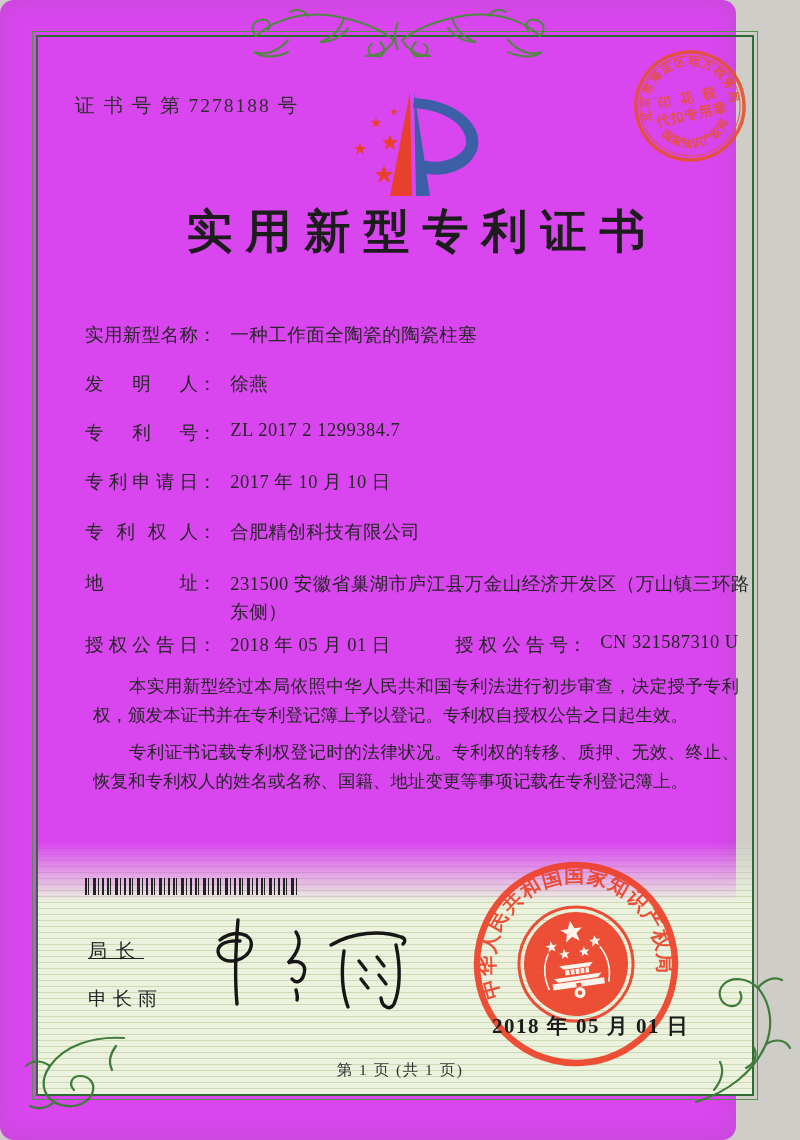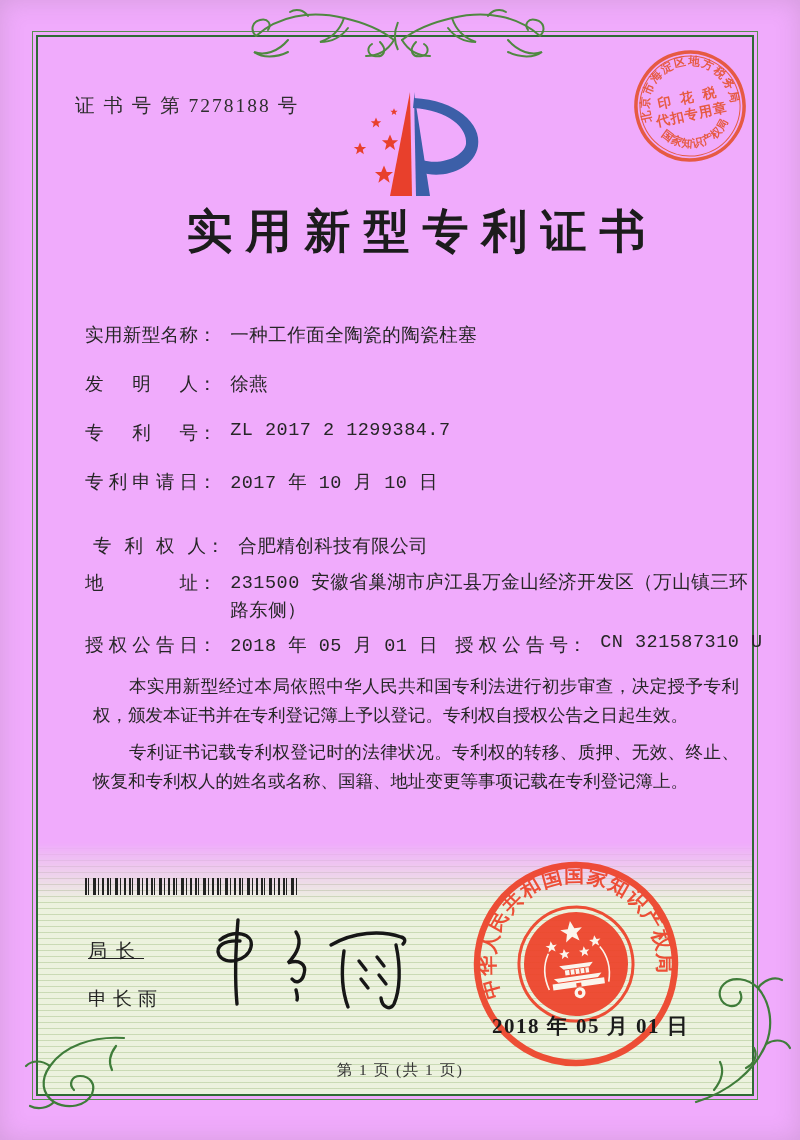--- a/index.html
+++ b/index.html
@@ -3,23 +3,24 @@
 <meta charset="utf-8">
 <style>
   html,body{margin:0;padding:0;}
   body{
     width:800px;height:1140px;
     background:#cfcdc8;
     font-family:"Liberation Serif","DejaVu Serif",serif;
     position:relative;overflow:hidden;
   }
   .page{
-    position:absolute;left:0;top:0;width:800px;height:1140px;
-    background:#f0abfc;
+    position:absolute;left:0;top:0;width:736px;height:1140px;
+    background:#d946ef;
     box-shadow:inset 0 0 24px rgba(90,88,80,.18);
+    border-radius:14px;
   }
   
   .border-outer{
     position:absolute;left:32px;top:31px;width:724px;height:1067px;
     border:1.6px solid #57904d;z-index:2;pointer-events:none;
   }
   .border-inner{
     position:absolute;left:3px;top:3px;right:3px;bottom:3px;
     border:2.6px solid #2f6b35;
   }
@@ -42,21 +43,21 @@
     text-align:center;font-size:46px;font-weight:bold;color:#1c1c1c;
     letter-spacing:13px;text-indent:13px;
   }
   .fields{position:absolute;left:85px;top:0;width:662px;z-index:3;color:#262626;}
   .frow{position:absolute;left:0;font-size:18.5px;white-space:nowrap;}
   .flabel{
     display:inline-block;width:113px;vertical-align:top;
     text-align:justify;text-align-last:justify;text-justify:inter-character;
   }
   .colon{vertical-align:top;}
-  .fvalue{margin-left:9px;vertical-align:top;letter-spacing:.5px;font-family:Liberation Mono, monospace;}
+  .fvalue{margin-left:9px;vertical-align:top;letter-spacing:.5px;}
   .fvalue.wrap{display:inline-block;white-space:normal;width:525px;line-height:28px;}
   .grant-right{position:absolute;left:370px;top:0;}
   .paras{
     position:absolute;left:85px;top:664px;width:662px;z-index:3;
     font-size:17.5px;line-height:29px;color:#262626;text-align:justify;
   }
   .paras p{margin:8px;text-indent:2.05em;}
   
   .barcode{
     position:absolute;left:85px;top:878px;width:213px;height:17px;z-index:3;
@@ -162,21 +163,21 @@
       <span class="fvalue">徐燕</span>
     </div>
     <div class="frow" style="top:420px;">
       <span class="flabel">专利号</span><span class="colon">：</span>
       <span class="fvalue">ZL 2017 2 1299384.7</span>
     </div>
     <div class="frow" style="top:469px;">
       <span class="flabel">专利申请日</span><span class="colon">：</span>
       <span class="fvalue">2017 年 10 月 10 日</span>
     </div>
-    <div class="frow" style="top:533px;margin-left:8px;">
+    <div class="frow" style="top:519px;">
       <span class="flabel">专利权人</span><span class="colon">：</span>
       <span class="fvalue">合肥精创科技有限公司</span>
     </div>
     <div class="frow" style="top:570px;">
       <span class="flabel">地址</span><span class="colon">：</span>
       <span class="fvalue wrap">231500 安徽省巢湖市庐江县万金山经济开发区（万山镇三环路东侧）</span>
     </div>
     <div class="frow" style="top:632px;">
       <span class="flabel">授权公告日</span><span class="colon">：</span>
       <span class="fvalue">2018 年 05 月 01 日</span>

